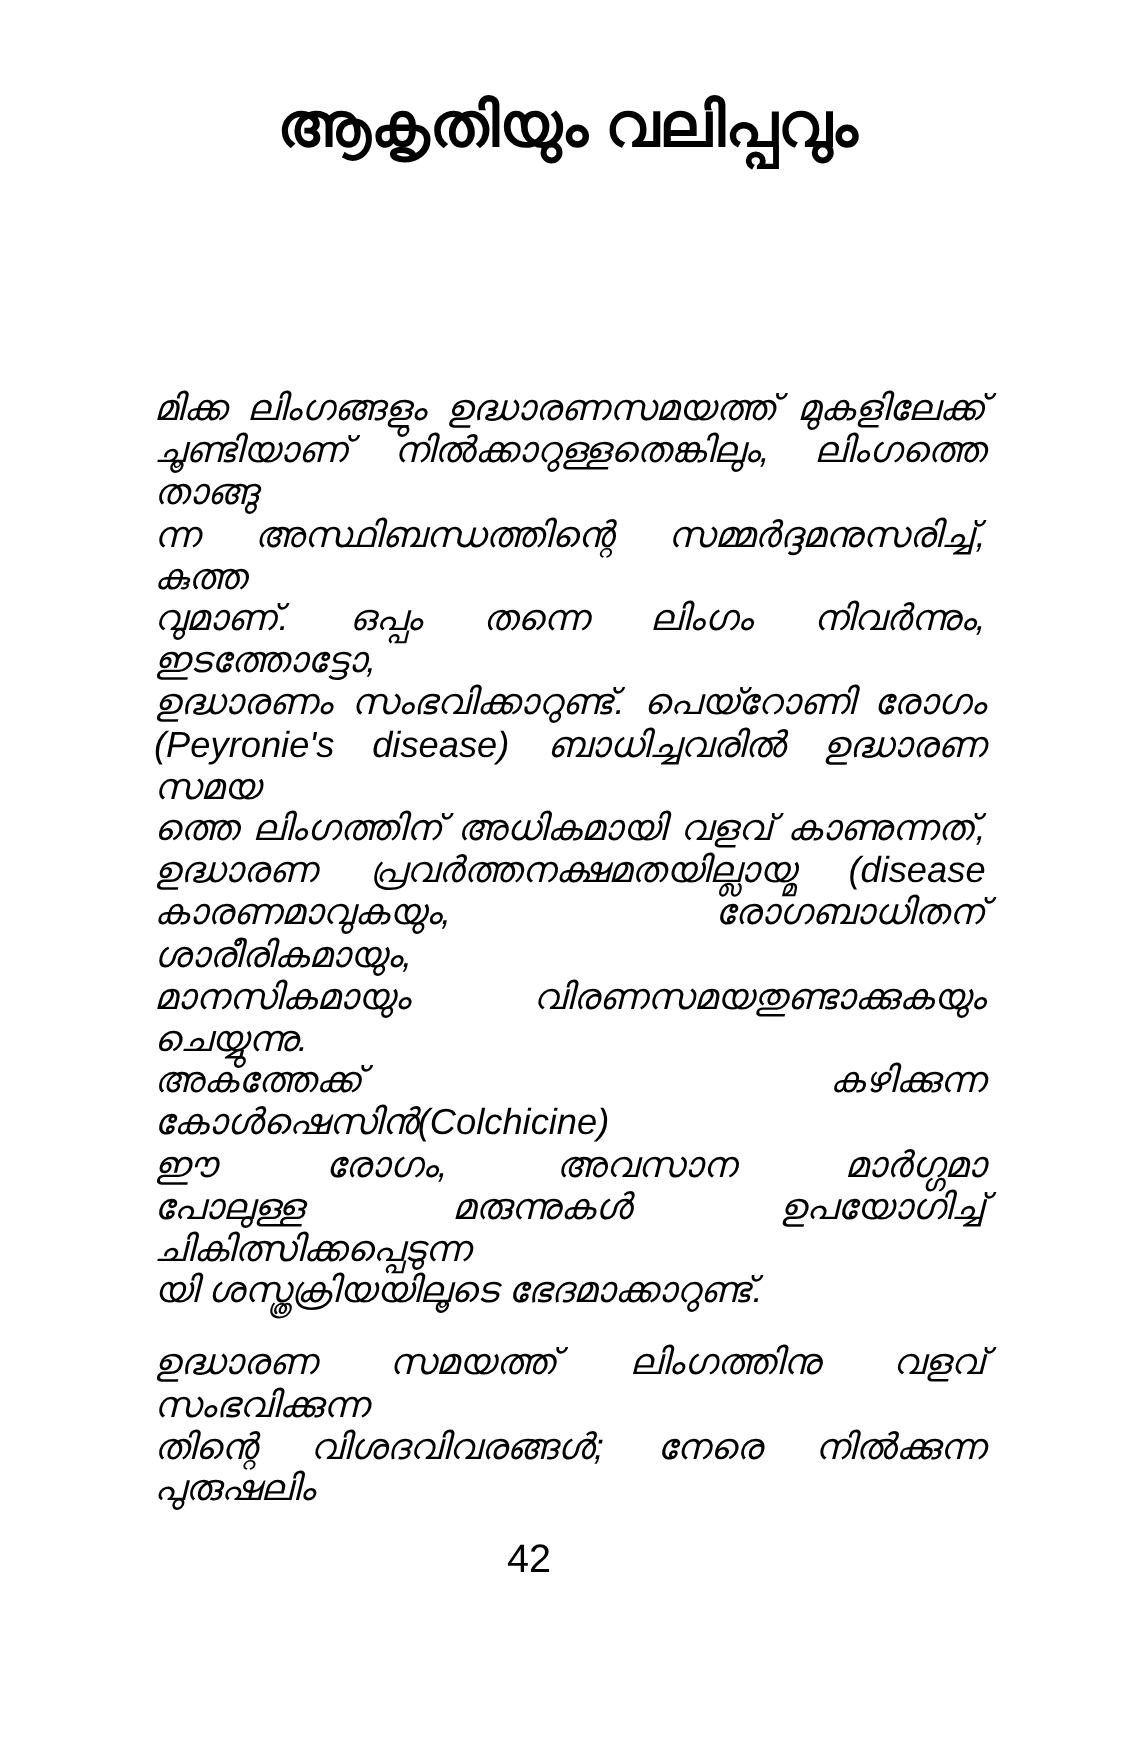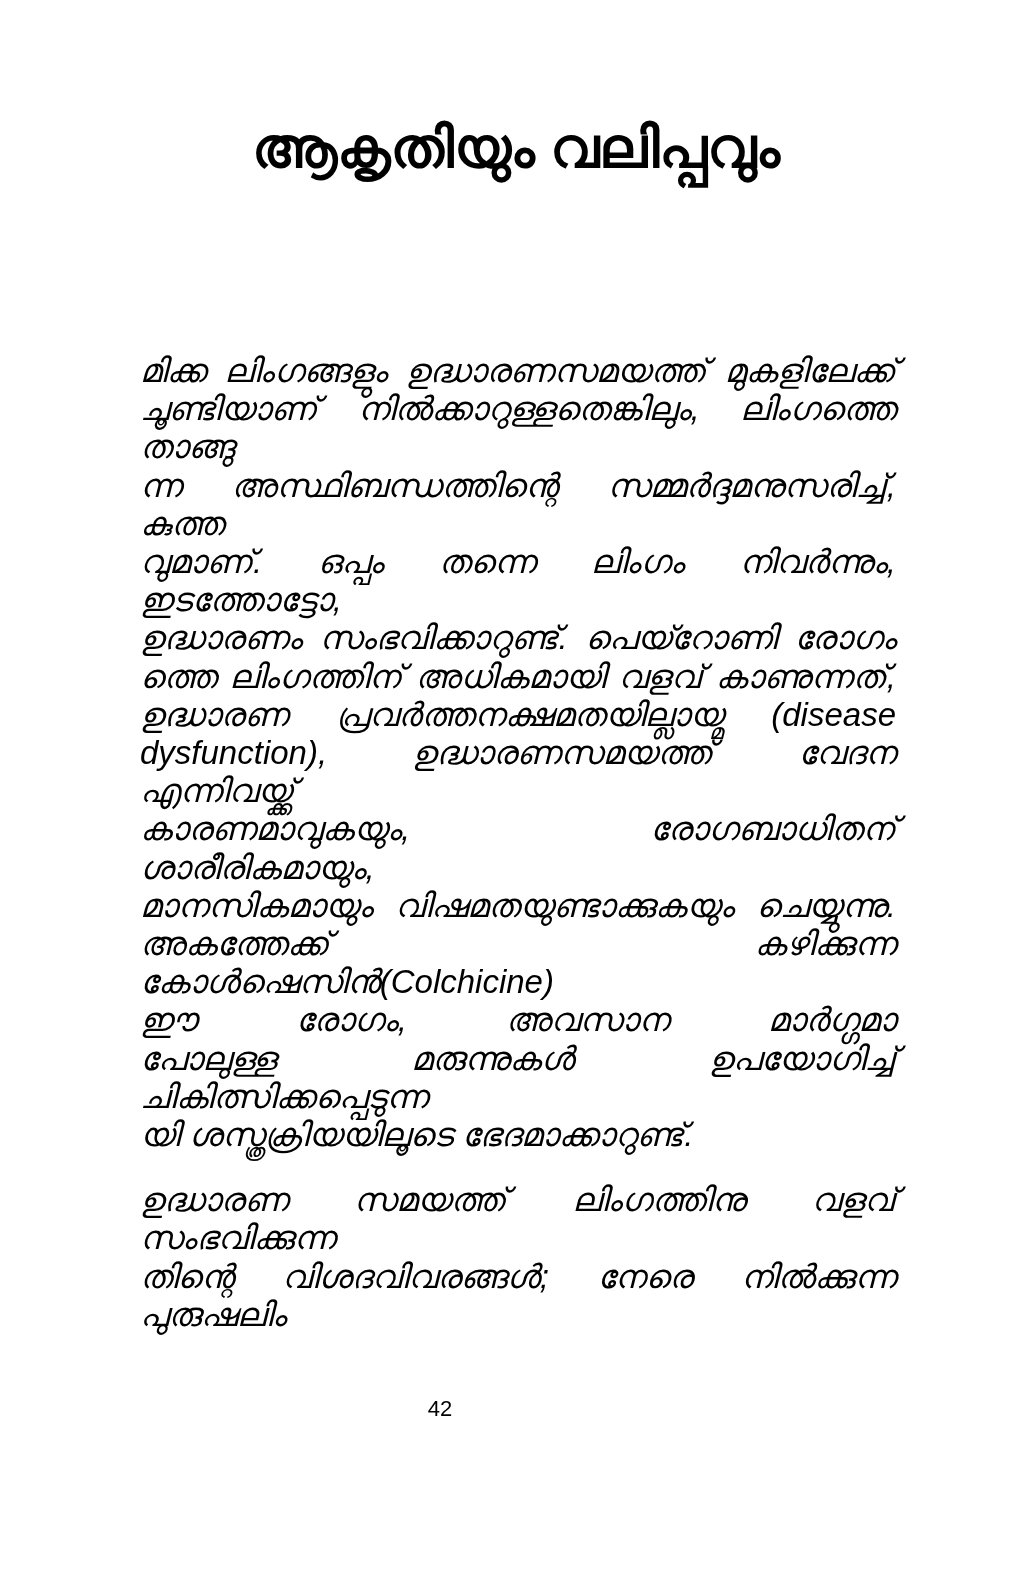--- a/index.html
+++ b/index.html
@@ -15,21 +15,21 @@
     font-family: "Liberation Sans", sans-serif;
     color: #000000;
   }
   .page {
     width: 1032px;
     height: 1594px;
     position: relative;
     background: #ffffff;
   }
   .title {
-    padding-top: 105px;
+    padding-top: 71px;
     text-align: center;
     font-size: 56px;
     line-height: 1.55;
     font-weight: 700;
     color: #000000;
   }
   .body-text {
     position: absolute;
     left: 140px;
     top: 352px;
@@ -54,44 +54,45 @@
   .line.last {
     text-align: center;
     text-align-last: left;
   }
   .page-number {
     position: absolute;
     top: 1396px;
     left: 0;
     width: 880px;
     text-align: center;
-    font-size: 22px;
+    font-size: 36px;
     color: #000000;
+    padding-left: 41px;
   }
 </style>
 </head>
 <body>
 
 <div class="page">
 
   <div class="title">ആകൃതിയും വലിപ്പവും</div>
 
   <div class="body-text">
 
     <div class="para">
       <div class="line">മിക്ക ലിംഗങ്ങളും ഉദ്ധാരണസമയത്ത് മുകളിലേക്ക്</div>
       <div class="line">ചൂണ്ടിയാണ് നിൽക്കാറുള്ളതെങ്കിലും, ലിംഗത്തെ താങ്ങു</div>
       <div class="line">ന്ന അസ്ഥിബന്ധത്തിന്റെ സമ്മർദ്ദമനുസരിച്ച്, കുത്ത</div>
       <div class="line">വുമാണ്. ഒപ്പം തന്നെ ലിംഗം നിവർന്നും, ഇടത്തോട്ടോ,</div>
       <div class="line">ഉദ്ധാരണം സംഭവിക്കാറുണ്ട്. പെയ്റോണി രോഗം</div>
+      <div class="line">(Peyronie's disease) ബാധിച്ചവരിൽ ഉദ്ധാരണ സമയ</div>
       <div class="line">ത്തെ ലിംഗത്തിന് അധികമായി വളവ് കാണുന്നത്,</div>
       <div class="line">ഉദ്ധാരണ പ്രവർത്തനക്ഷമതയില്ലായ്മ (disease</div>
-      <div class="line">dysfunction), ഉദ്ധാരണസമയത്ത് വേദന എന്നിവയ്ക്ക്</div>
       <div class="line">കാരണമാവുകയും, രോഗബാധിതന് ശാരീരികമായും,</div>
-      <div class="line">മാനസികമായും വിഷമതയുണ്ടാക്കുകയും ചെയ്യുന്നു.</div>
+      <div class="line">മാനസികമായും വിരണസമയതുണ്ടാക്കുകയും ചെയ്യുന്നു.</div>
       <div class="line">അകത്തേക്ക് കഴിക്കുന്ന കോൾഷെസിൻ(Colchicine)</div>
       <div class="line">ഈ രോഗം, അവസാന മാർഗ്ഗമാ</div>
       <div class="line">പോലുള്ള മരുന്നുകൾ ഉപയോഗിച്ച് ചികിത്സിക്കപ്പെടുന്ന</div>
       <div class="line last">യി ശസ്ത്രക്രിയയിലൂടെ ഭേദമാക്കാറുണ്ട്.</div>
     </div>
 
     <div class="para">
       <div class="line">ഉദ്ധാരണ സമയത്ത് ലിംഗത്തിനു വളവ് സംഭവിക്കുന്ന</div>
       <div class="line">തിന്റെ വിശദവിവരങ്ങൾ; നേരെ നിൽക്കുന്ന പുരുഷലിം</div>
 

